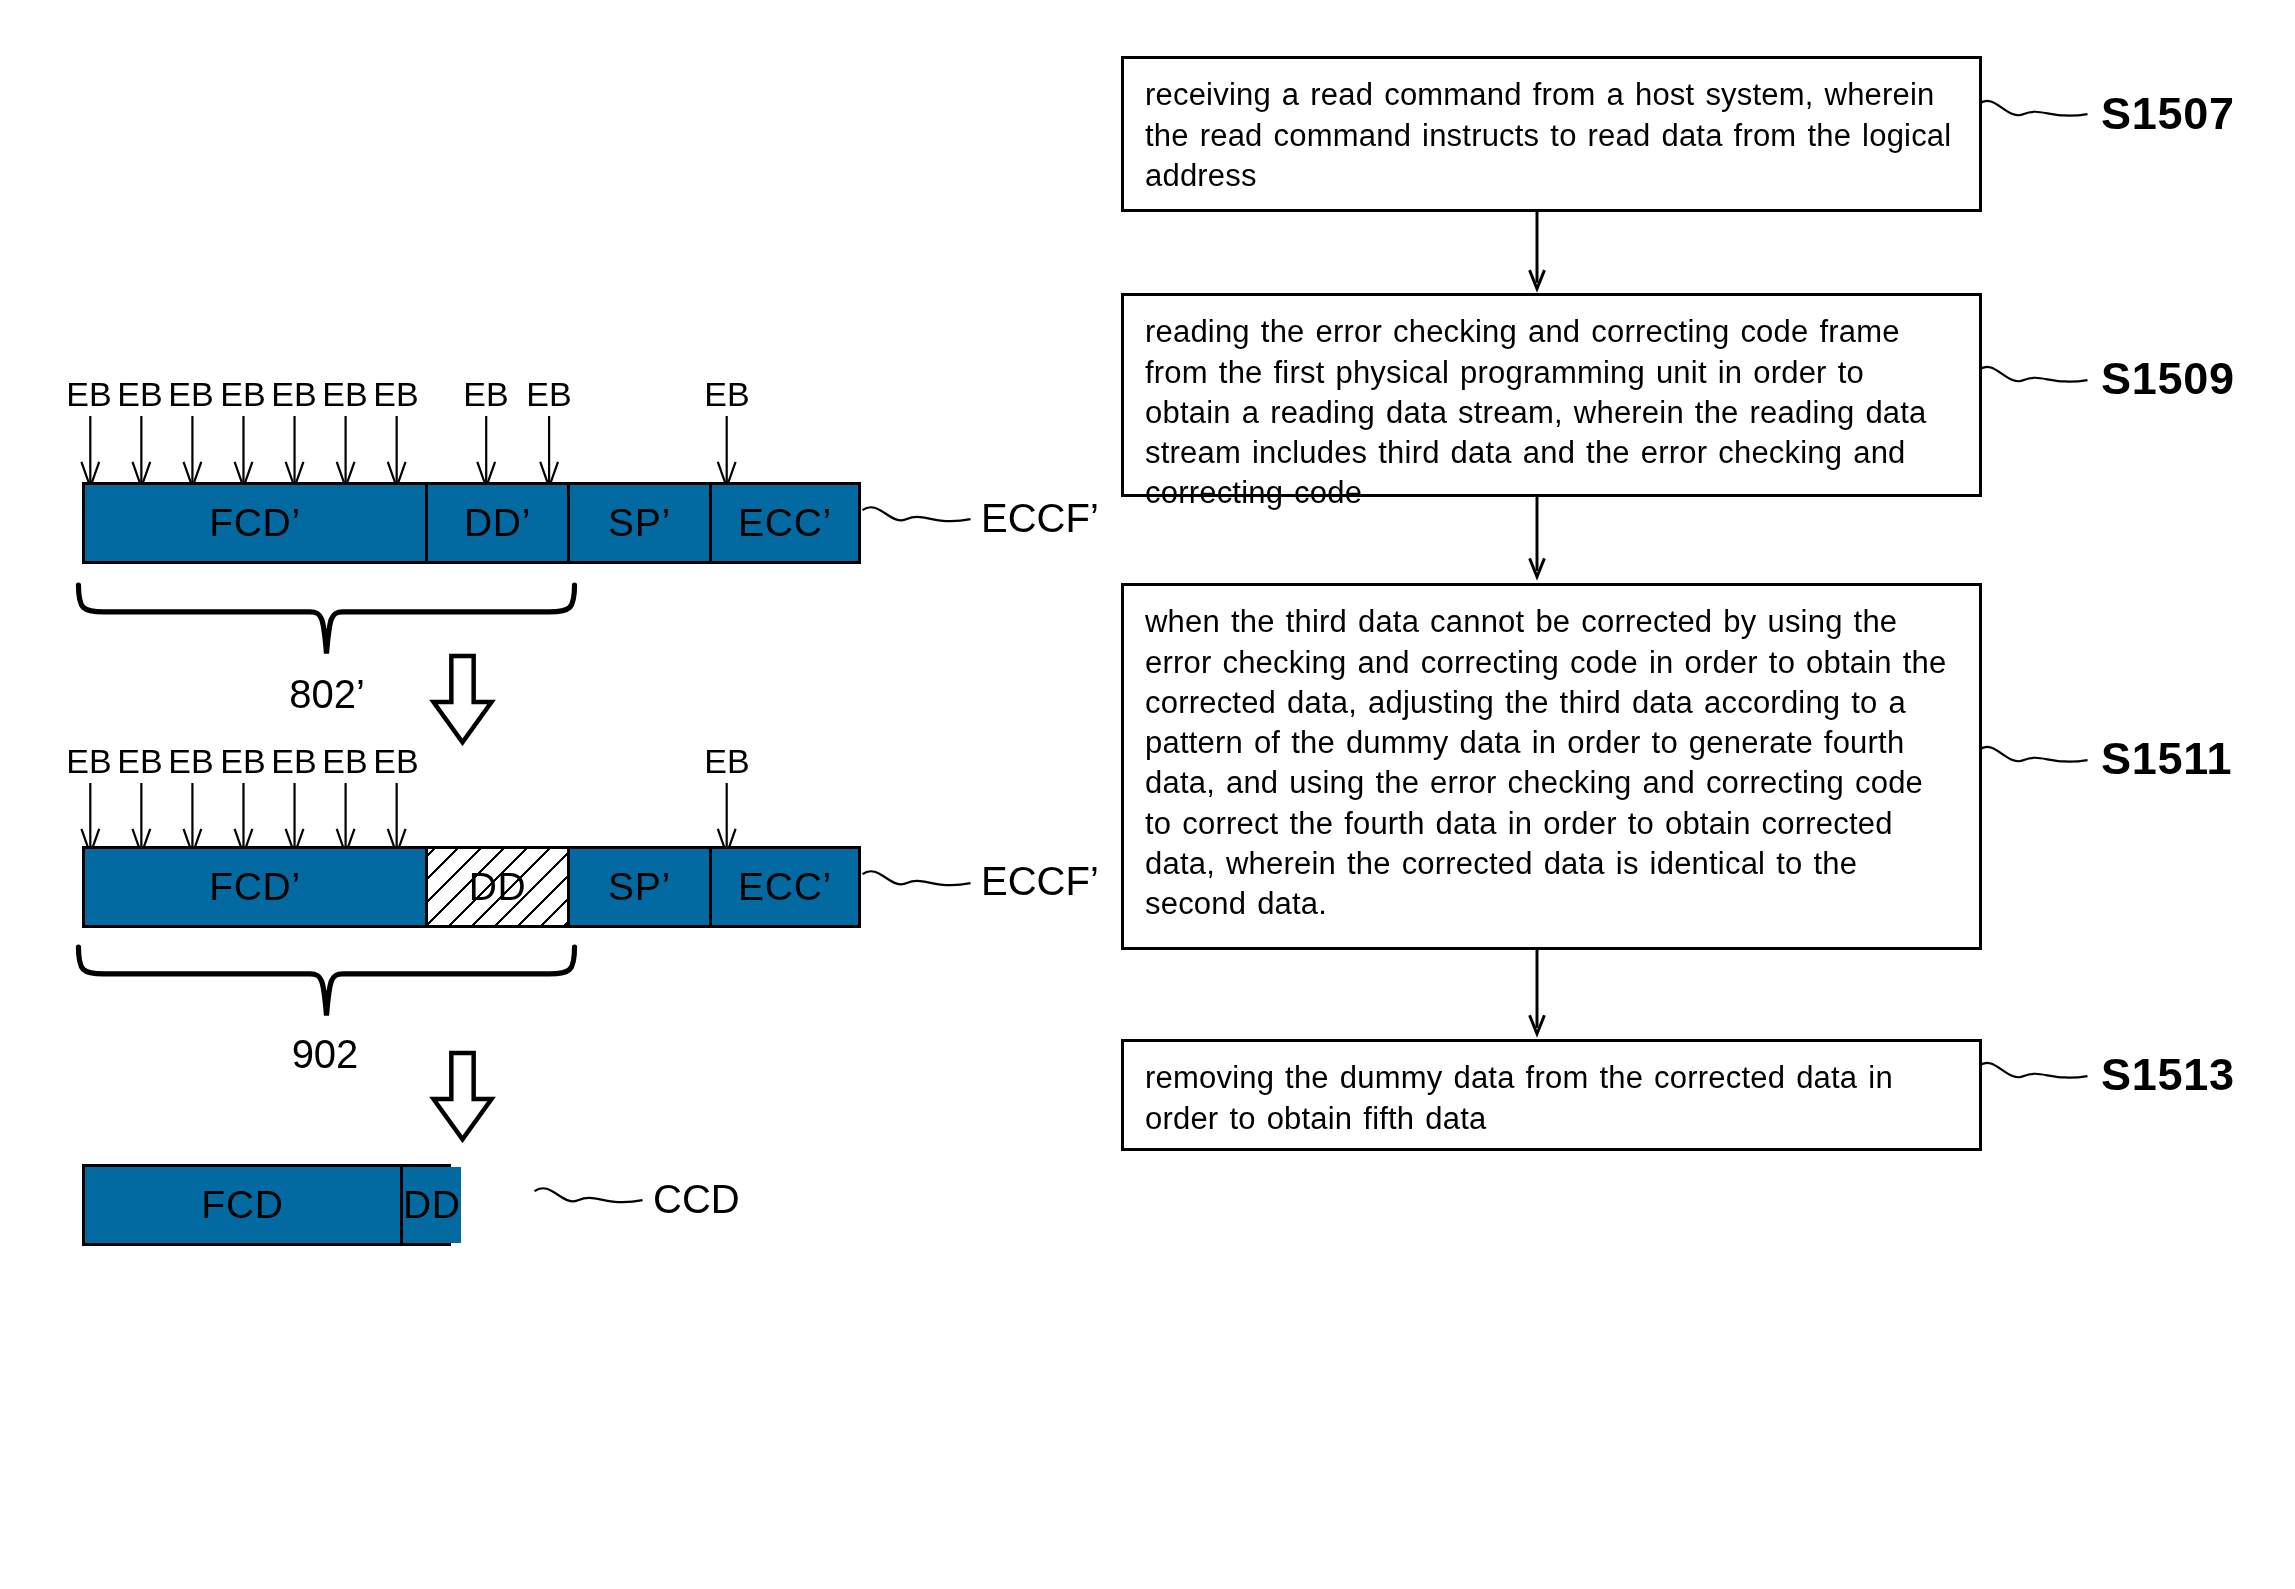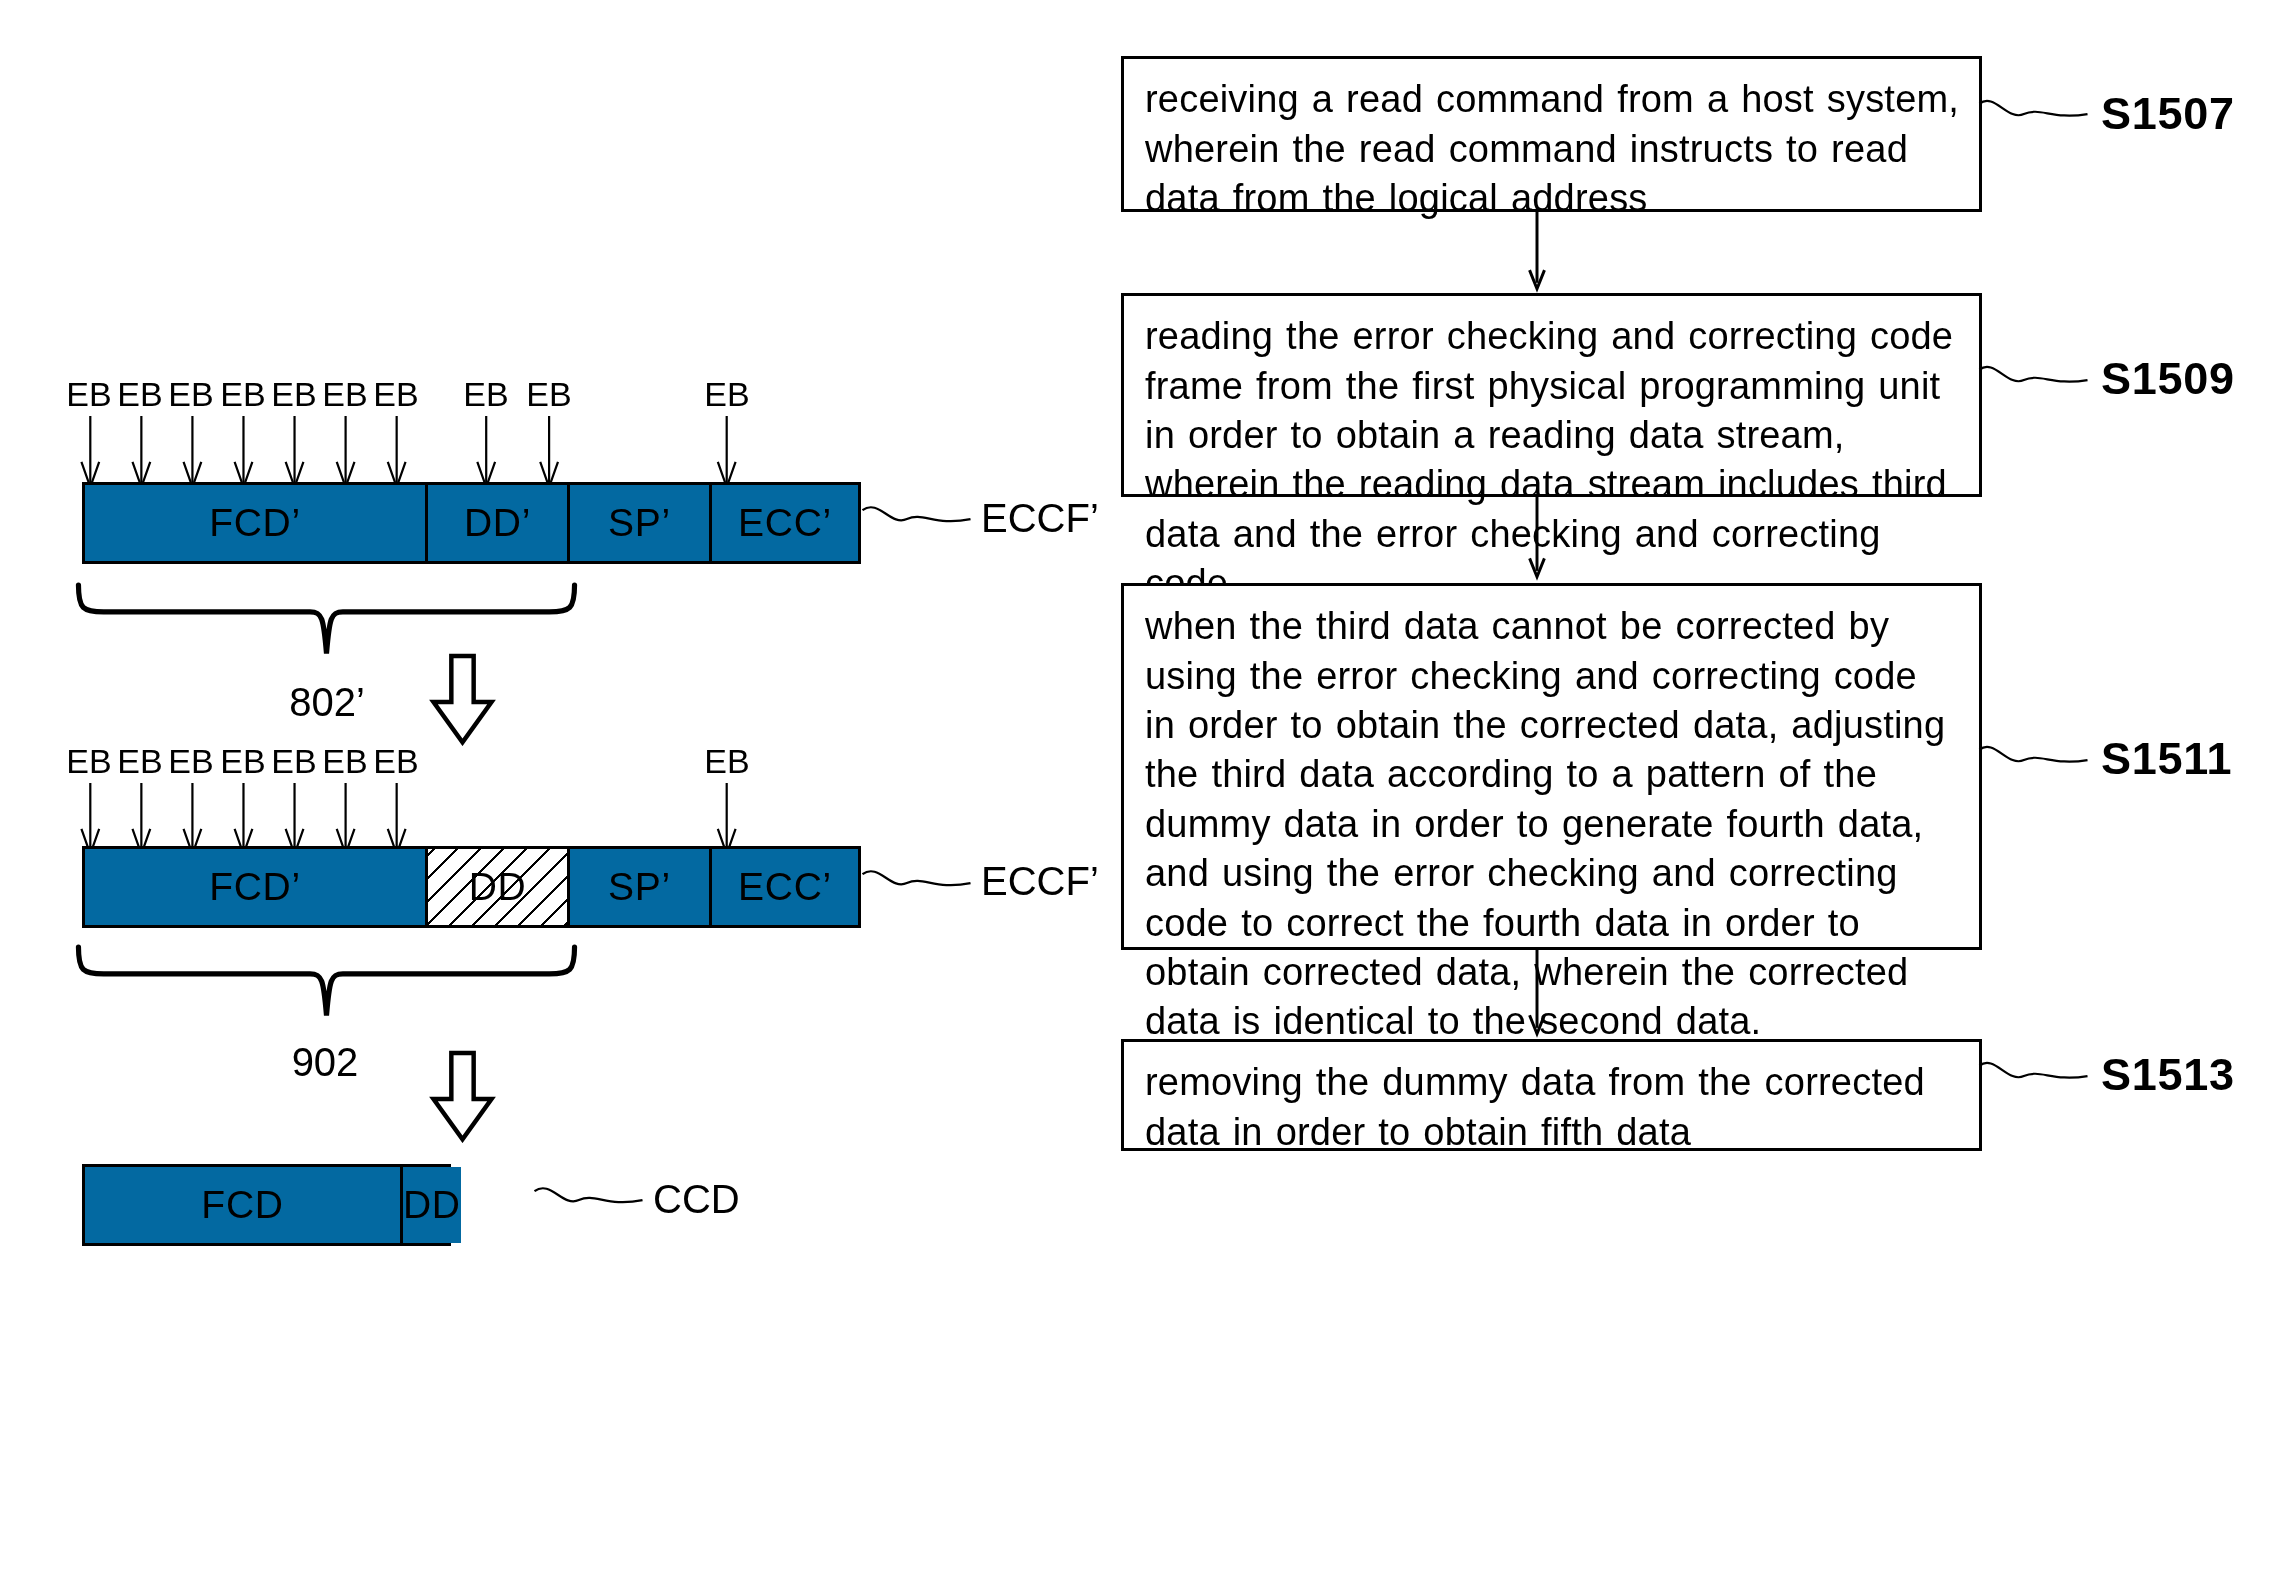--- a/index.html
+++ b/index.html
@@ -81,21 +81,20 @@
 
   
   .brace { position: absolute; }
 
   .ref-num {
     position: absolute;
     font-size: 40px;
     font-weight: 400;
     white-space: nowrap;
     transform: translateX(-50%);
-    margin-top: 8px;
   }
 
   .side-label {
     position: absolute;
     font-size: 40px;
     font-weight: 400;
     white-space: nowrap;
   }
 
   .leader { position: absolute; }
@@ -109,21 +108,21 @@
     height: 1590px;
   }
   .flow-box {
     position: absolute;
     box-sizing: border-box;
     border: 3.7px solid #000;
     background: #fff;
     padding: 16.3px 19.3px 16.3px 21px;
   }
   .flow-text {
-    font-size: 38px;
+    font-size: 31px;
     line-height: 1.30;
     font-family: "Liberation Sans", sans-serif;
     letter-spacing: 0.2px;
     word-spacing: 2.2px;
     color: #000;
   }
   .step-id {
     position: absolute;
     font-size: 45px;
     font-weight: 700;

